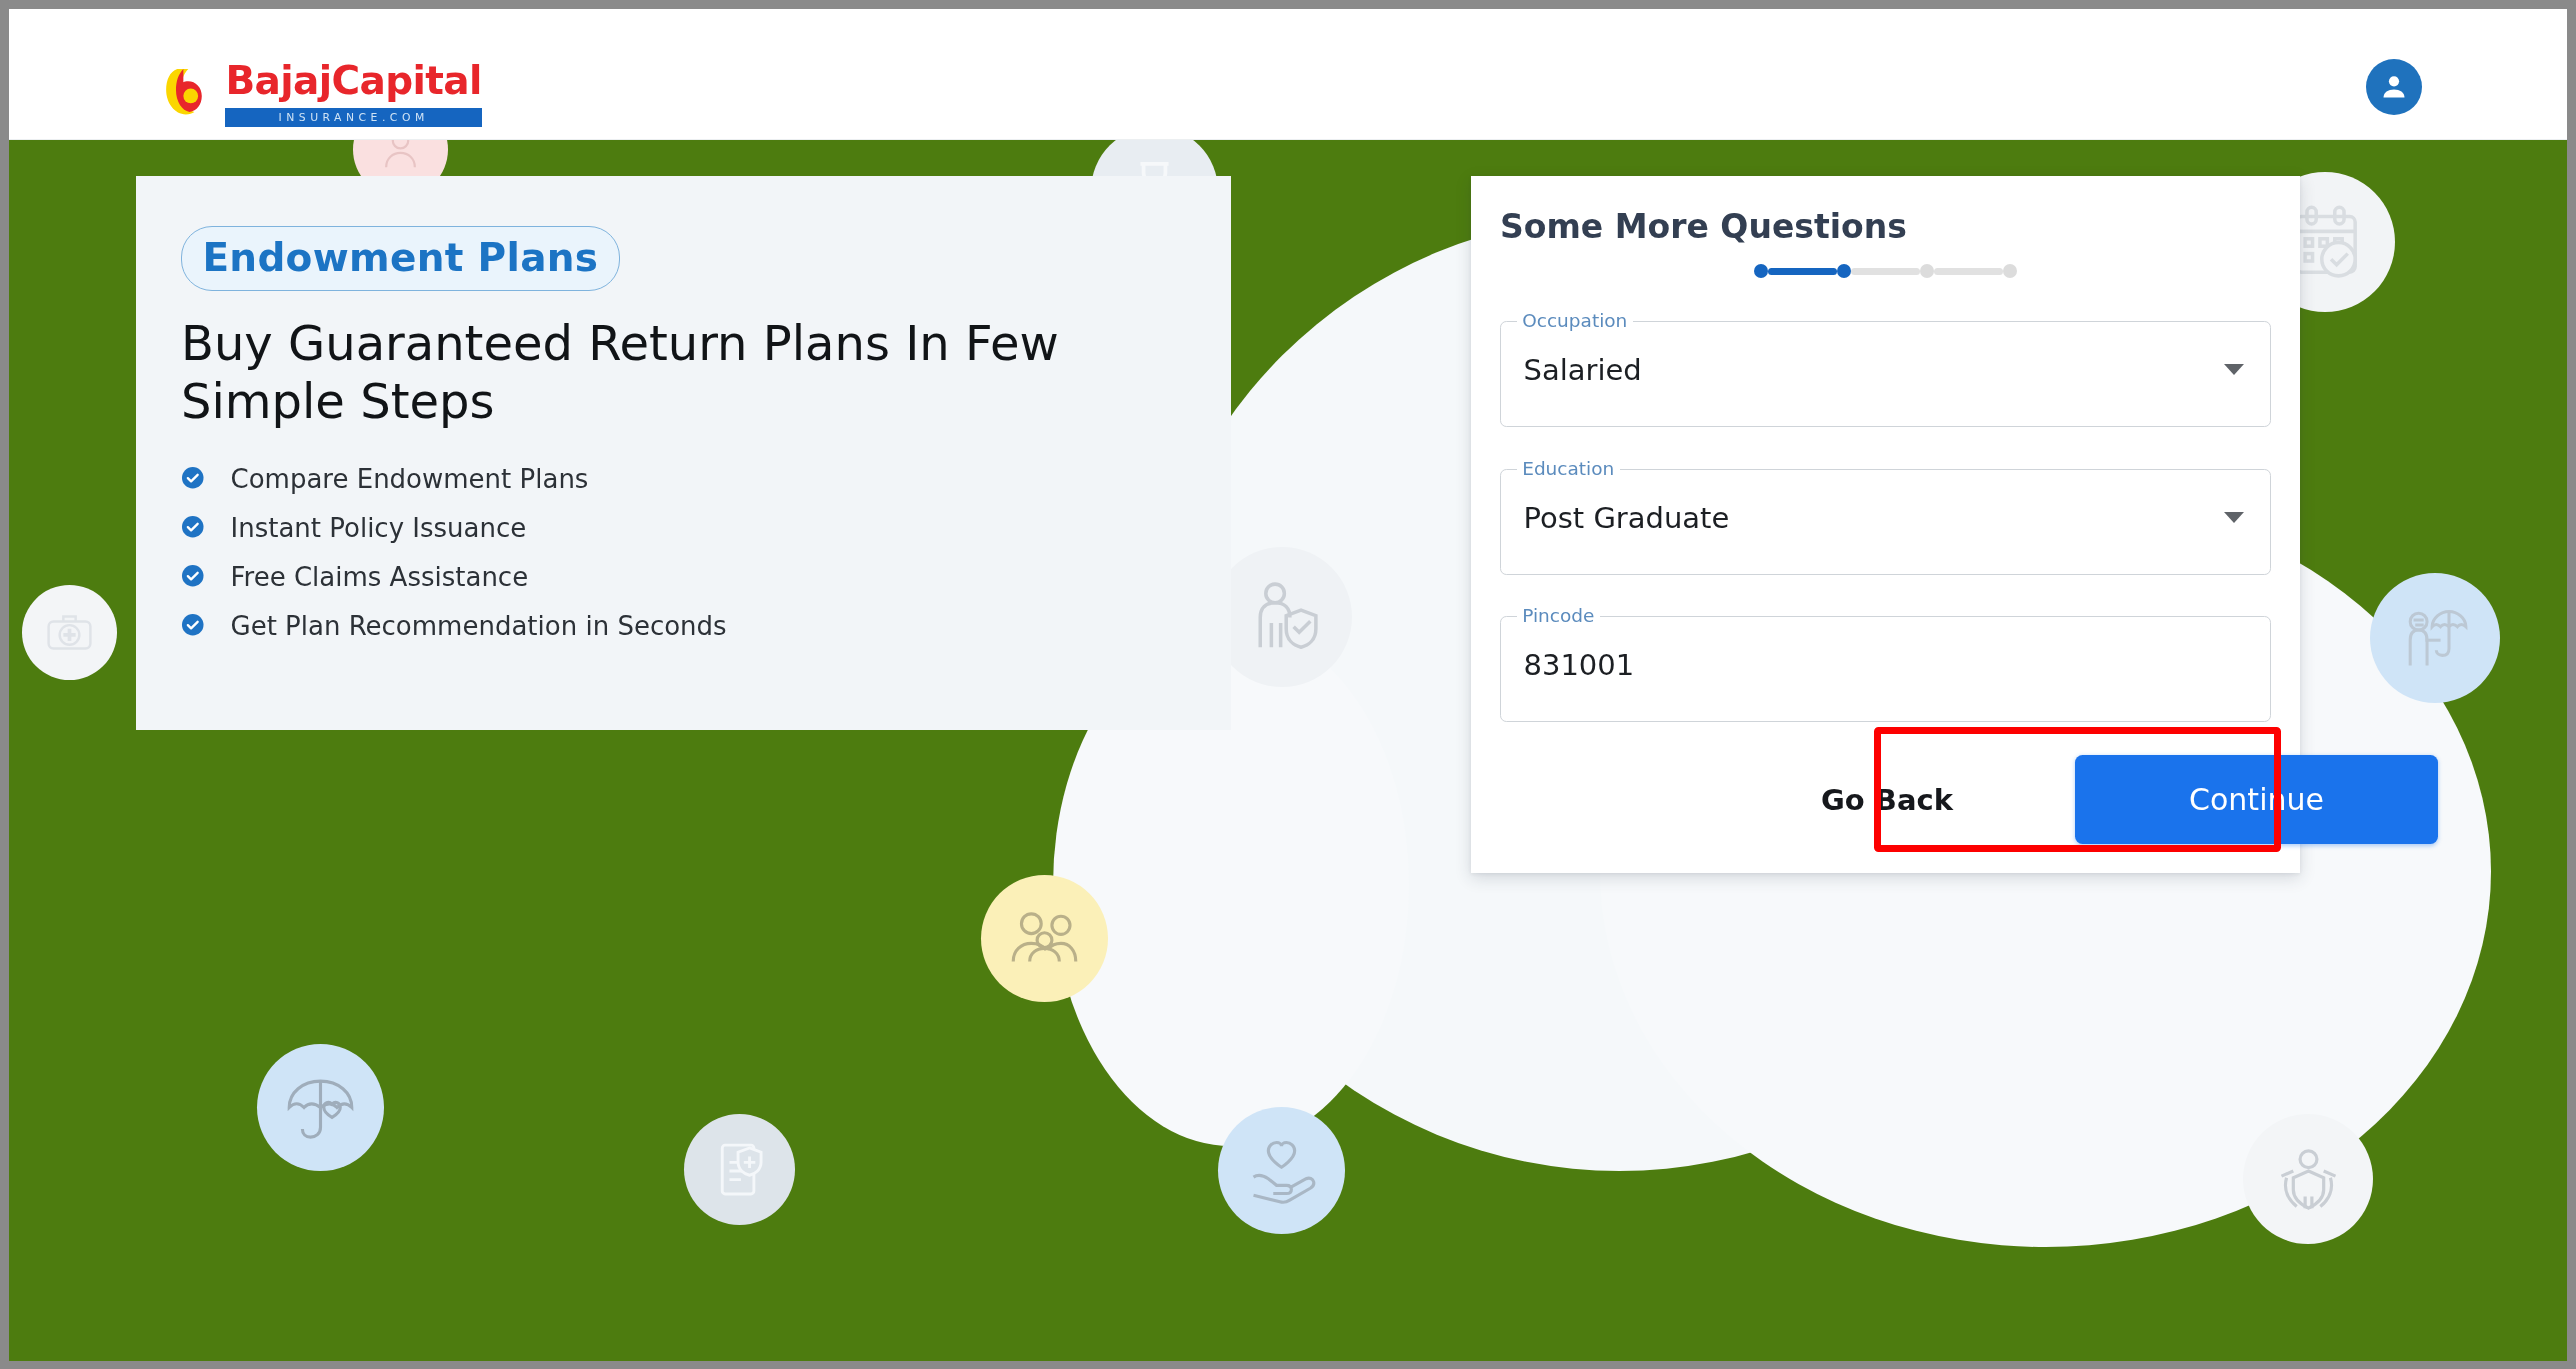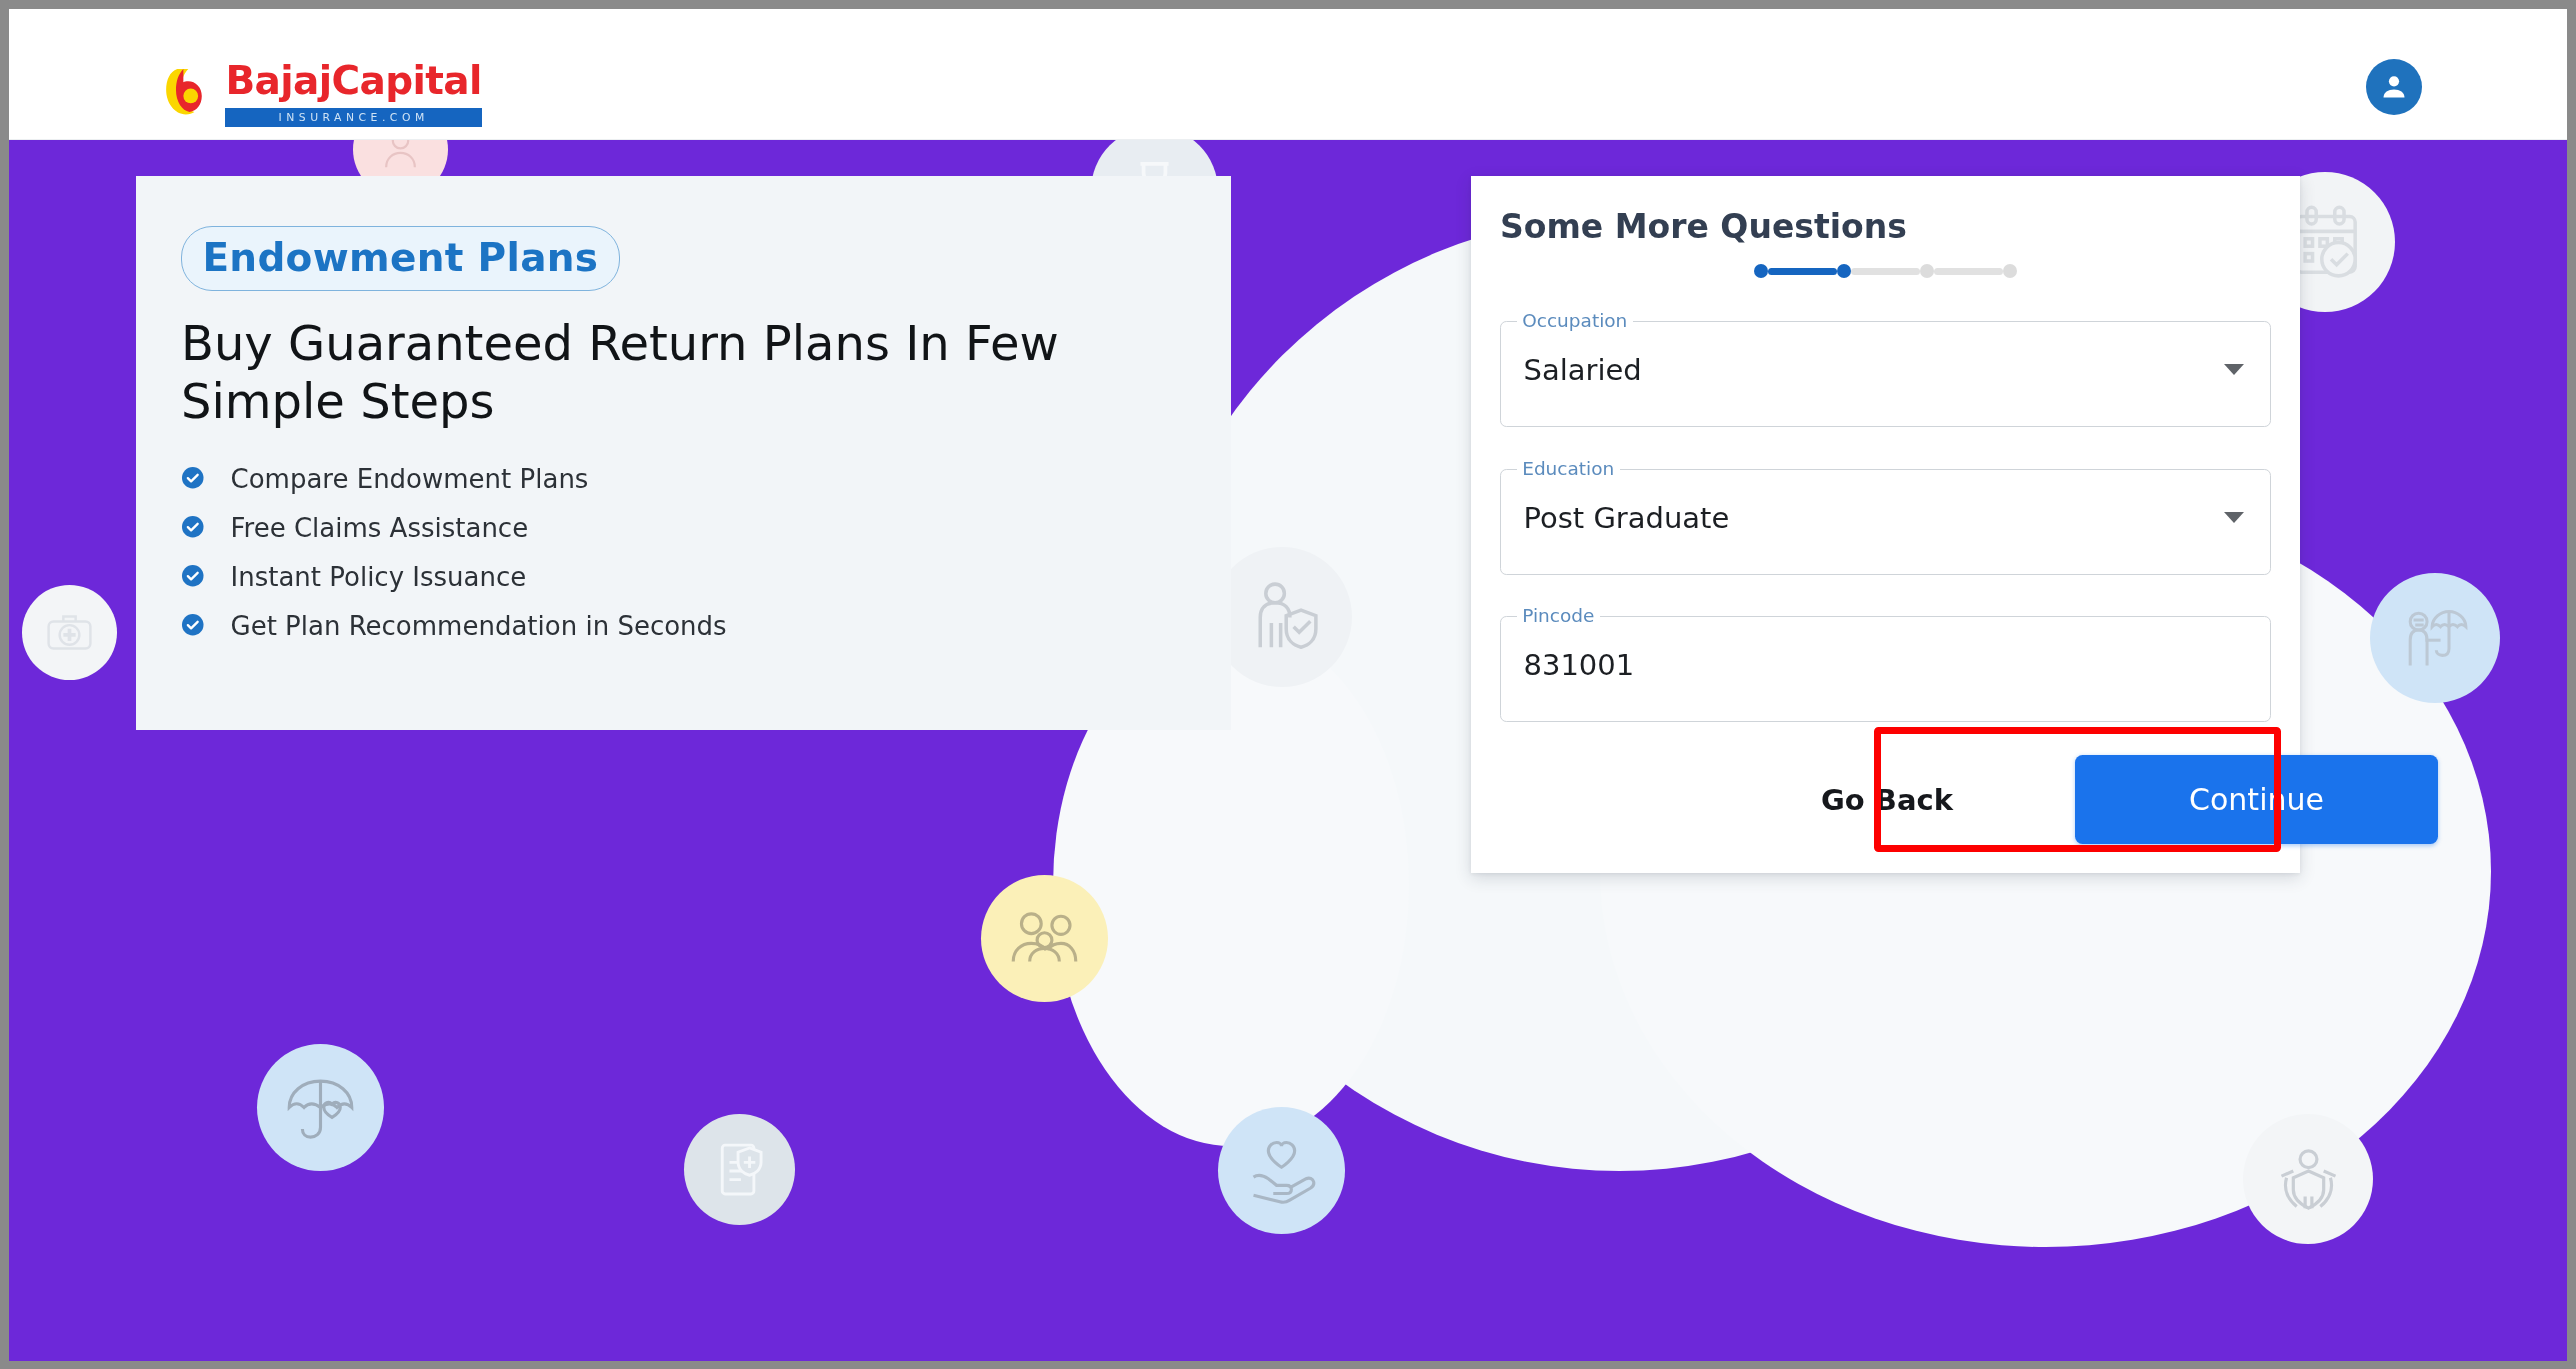--- a/index.html
+++ b/index.html
@@ -7,21 +7,21 @@
     width: 2576px;
     height: 1369px;
     background: #8a8a8a;
     font-family: "Liberation Sans", sans-serif;
     overflow: hidden;
   }
   #screen {
     position: absolute;
     left: 9px; top: 9px;
     width: 2558px; height: 1352px;
-    background: #6d28d9;
+    background: #4d7c0f;
     overflow: hidden;
   }
 
   
   #header {
     position: absolute; left: 0; top: 0;
     width: 2558px; height: 131px;
     background: #ffffff;
     border-bottom: 1.9px solid #eceff1;
     z-index: 40;
@@ -349,30 +349,30 @@
           </span>
           <span class="feature-label">Compare Endowment Plans</span>
         </div>
         <div class="feature">
           <span>
             <svg width="23.5" height="23.5" viewBox="0 0 24 24">
                 <circle cx="12" cy="12" r="11" fill="#1f73c4"></circle>
                 <path d="M7 12.4l3.3 3.3L17 9" stroke="#ffffff" stroke-width="2.4" fill="none" stroke-linecap="round" stroke-linejoin="round"></path>
               </svg>
           </span>
-          <span class="feature-label">Free Claims Assistance</span>
+          <span class="feature-label">Instant Policy Issuance</span>
         </div>
         <div class="feature">
           <span>
             <svg width="23.5" height="23.5" viewBox="0 0 24 24">
                 <circle cx="12" cy="12" r="11" fill="#1f73c4"></circle>
                 <path d="M7 12.4l3.3 3.3L17 9" stroke="#ffffff" stroke-width="2.4" fill="none" stroke-linecap="round" stroke-linejoin="round"></path>
               </svg>
           </span>
-          <span class="feature-label">Instant Policy Issuance</span>
+          <span class="feature-label">Free Claims Assistance</span>
         </div>
         <div class="feature">
           <span>
             <svg width="23.5" height="23.5" viewBox="0 0 24 24">
                 <circle cx="12" cy="12" r="11" fill="#1f73c4"></circle>
                 <path d="M7 12.4l3.3 3.3L17 9" stroke="#ffffff" stroke-width="2.4" fill="none" stroke-linecap="round" stroke-linejoin="round"></path>
               </svg>
           </span>
           <span class="feature-label">Get Plan Recommendation in Seconds</span>
         </div>

